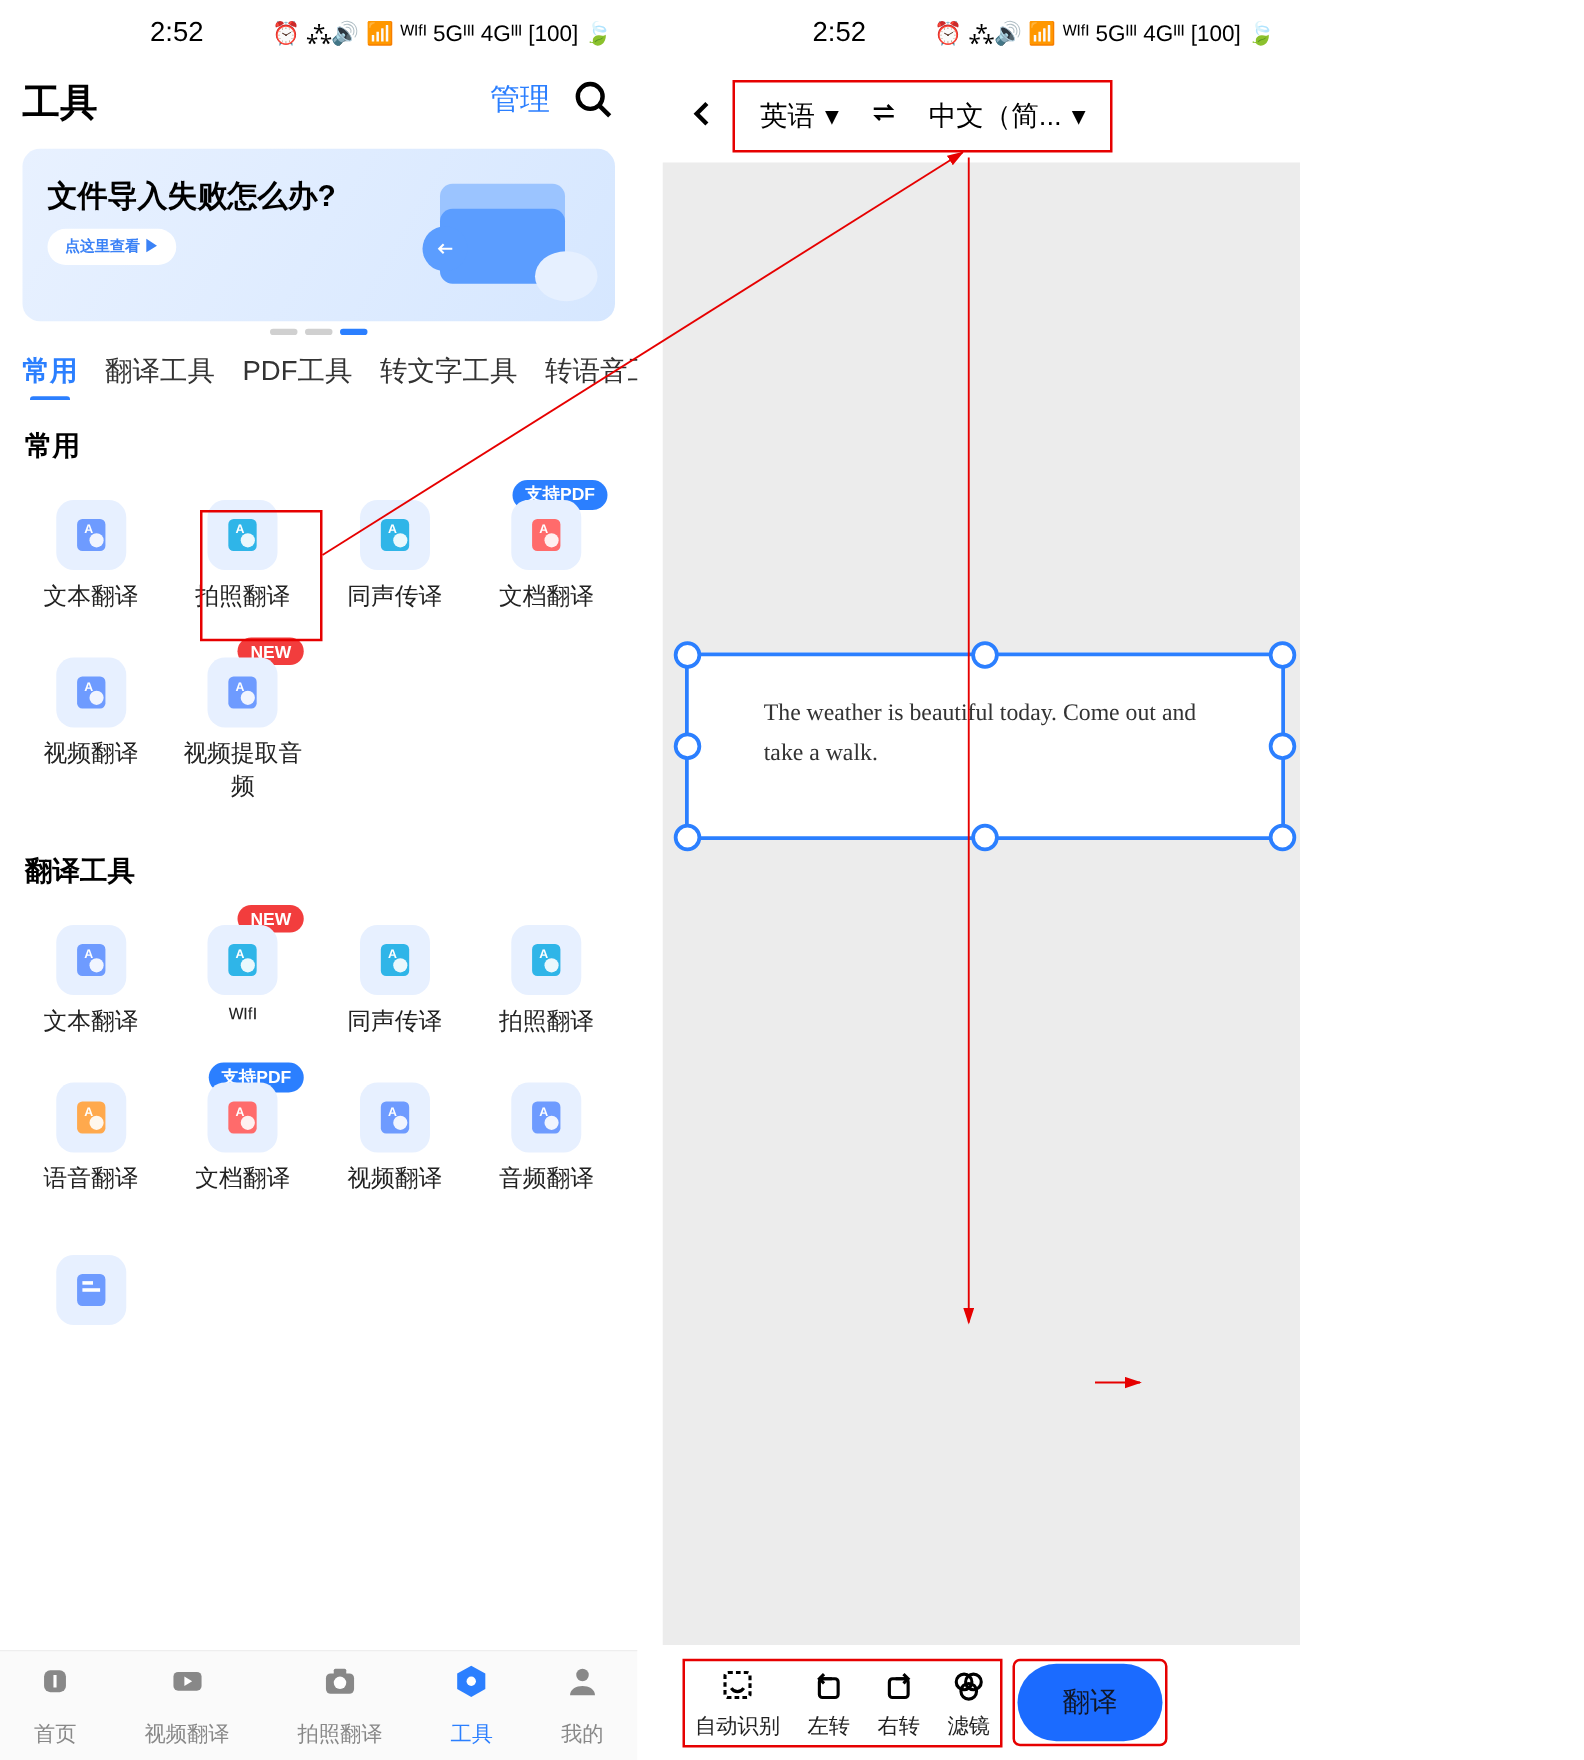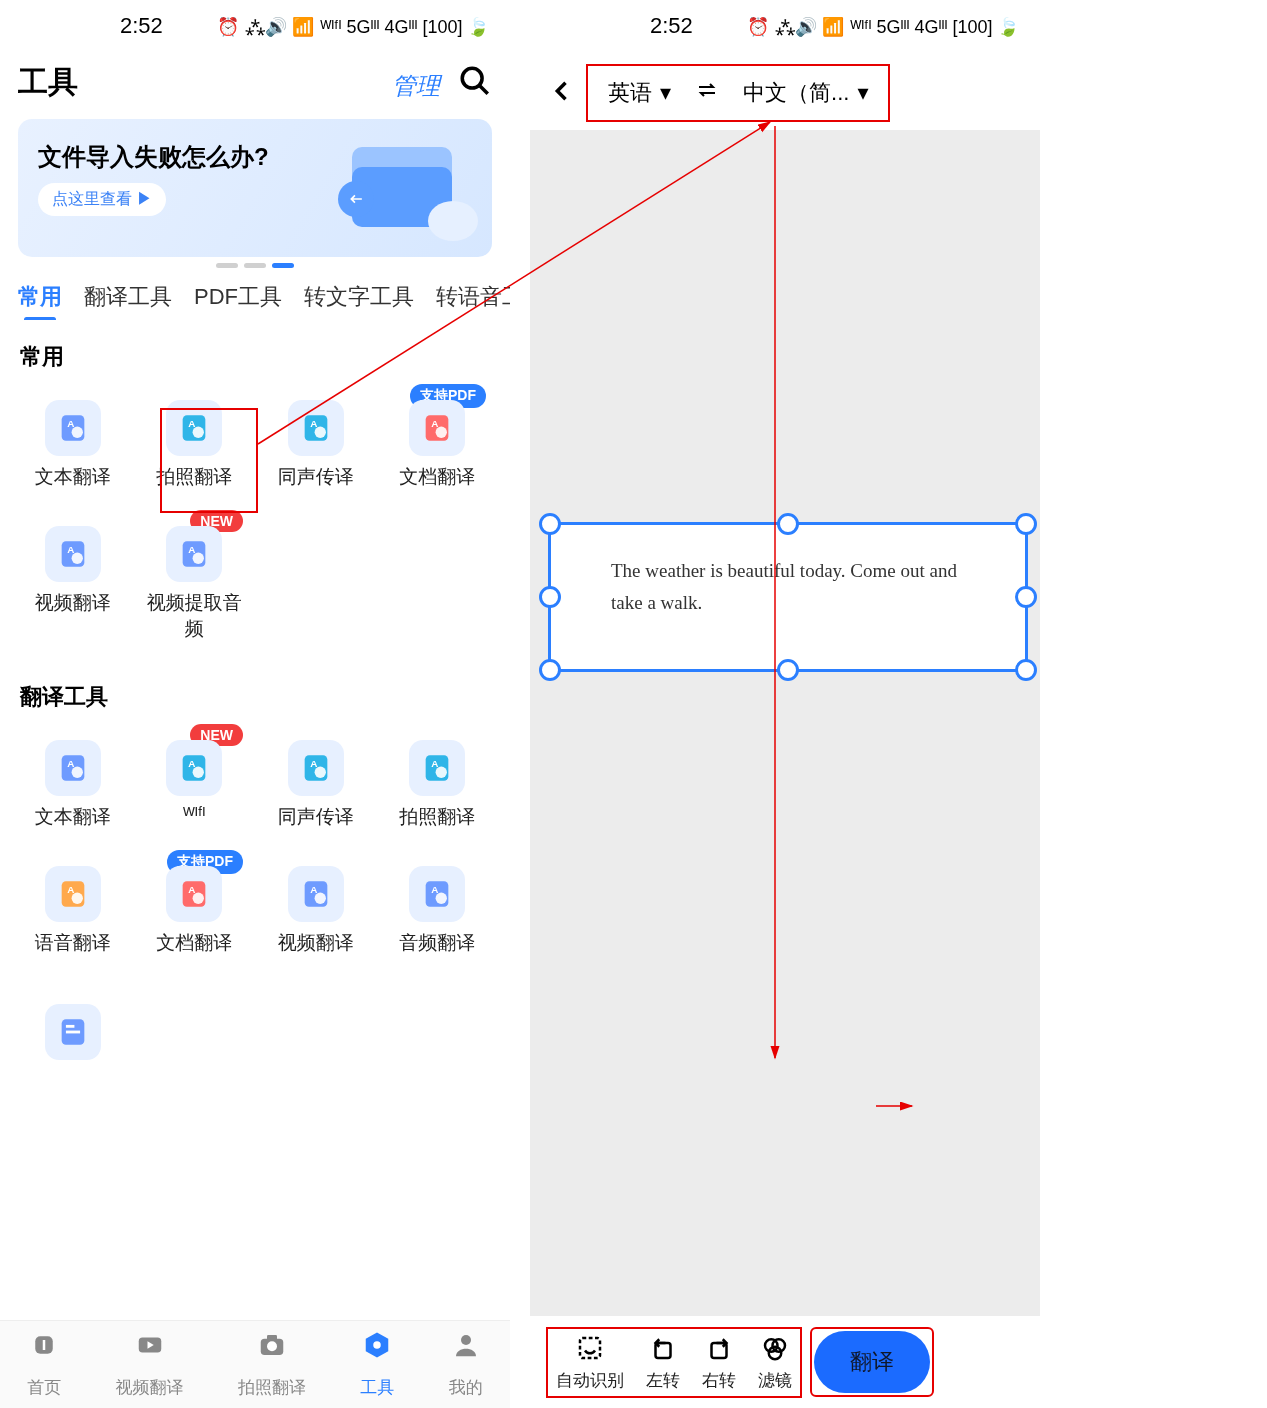--- a/index.html
+++ b/index.html
@@ -11,29 +11,29 @@
 .screen-right { width: 510px; margin-left: 20px; }
 
 
 .status-bar { display: flex; justify-content: space-between; align-items: center; padding: 8px 20px; height: 52px; font-size: 22px; }
 .status-time { font-weight: 500; padding-left: 100px; }
 .status-icons { display: flex; gap: 6px; align-items: center; font-size: 18px; }
 
 
 .header-left { display: flex; justify-content: space-between; align-items: center; padding: 10px 18px; }
 .header-title { font-size: 30px; font-weight: 600; }
-.header-actions { display: flex; align-items: flex-end; gap: 18px; font-style: italic; }
+.header-actions { display: flex; align-items: flex-start; gap: 18px; }
 .manage-link { color: #2B7FFF; font-size: 24px; }
 .search-btn svg { width: 34px; height: 34px; }
 
 
 .banner { margin: 6px 18px; background: linear-gradient(120deg, #E8F1FF, #D6E7FF); border-radius: 14px; padding: 18px 20px; position: relative; height: 138px; overflow: hidden; }
 .banner-sub { color: #3B82F6; font-size: 18px; }
 .banner-title { font-size: 24px; font-weight: 700; margin-top: 4px; }
-.banner-btn { display: inline-flex; align-items: center; gap: 6px; background: #fff; color: #3B82F6; border-radius: 999px; padding: 6px 14px; margin-top: 10px; font-size: 16px; }
+.banner-btn { display: inline-flex; align-items: center; gap: 6px; background: #fff; color: #3B82F6; border-radius: 999px; padding: 6px 14px; margin-top: 10px; font-size: 12px; font-weight: bold; }
 .banner-art { position: absolute; right: 20px; top: 18px; width: 140px; height: 100px; }
 .folder-back { position: absolute; width: 100px; height: 70px; background: #9BC4FF; border-radius: 10px; top: 10px; left: 20px; }
 .folder-front { position: absolute; width: 100px; height: 60px; background: #5B9DFF; border-radius: 10px; top: 30px; left: 20px; }
 .folder-arrow { position: absolute; width: 36px; height: 36px; background: #5B9DFF; border-radius: 50%; top: 44px; left: 6px; display: flex; align-items: center; justify-content: center; }
 .cloud-shape { position: absolute; right: -6px; bottom: -4px; width: 50px; height: 40px; background: #E6F0FF; border-radius: 50%; }
 .dots { display:flex; gap:6px; justify-content:center; margin-top:2px; }
 .dot { width:22px; height:5px; border-radius:3px; background:#D0D0D0; }
 .dot.active { background:#2B7FFF; }
 
 

